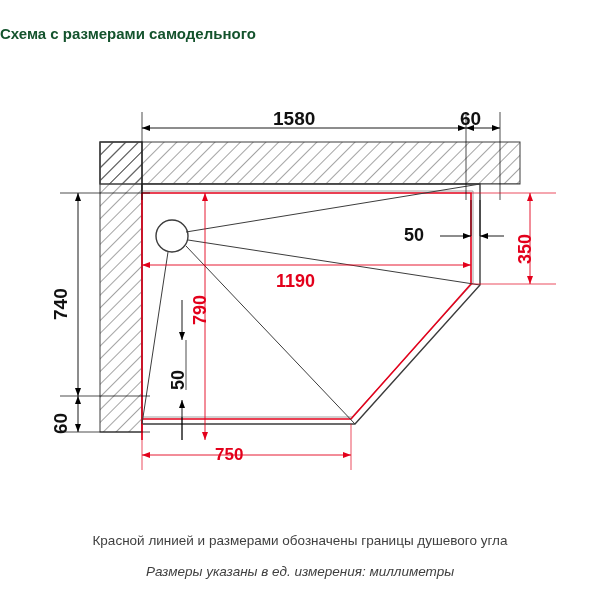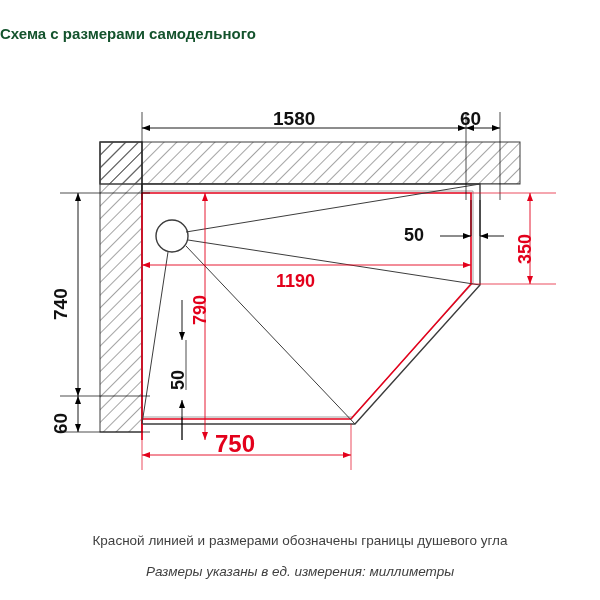--- a/index.html
+++ b/index.html
@@ -175,16 +175,16 @@
 <div class="lbl red vert" style="left:515px;top:264px;font-size:18px;">350</div>
 
 <div class="lbl red" style="left:276px;top:228px;font-size:18px;margin-top:43px;">1190</div>
 
 <div class="lbl" style="left:404px;top:225px;font-size:18px;">50</div>
 
 <div class="lbl red vert" style="left:190px;top:325px;font-size:18px;">790</div>
 
 <div class="lbl vert" style="left:168px;top:390px;font-size:18px;">50</div>
 
-<div class="lbl red" style="left:215px;top:430px;font-size:24px;">750</div>
+<div class="lbl red" style="left:215px;top:445px;font-size:17px;">750</div>
 
 <div class="footer l1">Красной линией и размерами обозначены границы душевого угла</div>
 <div class="footer l2">Размеры указаны в ед. измерения: миллиметры</div>
 
 </body></html>

